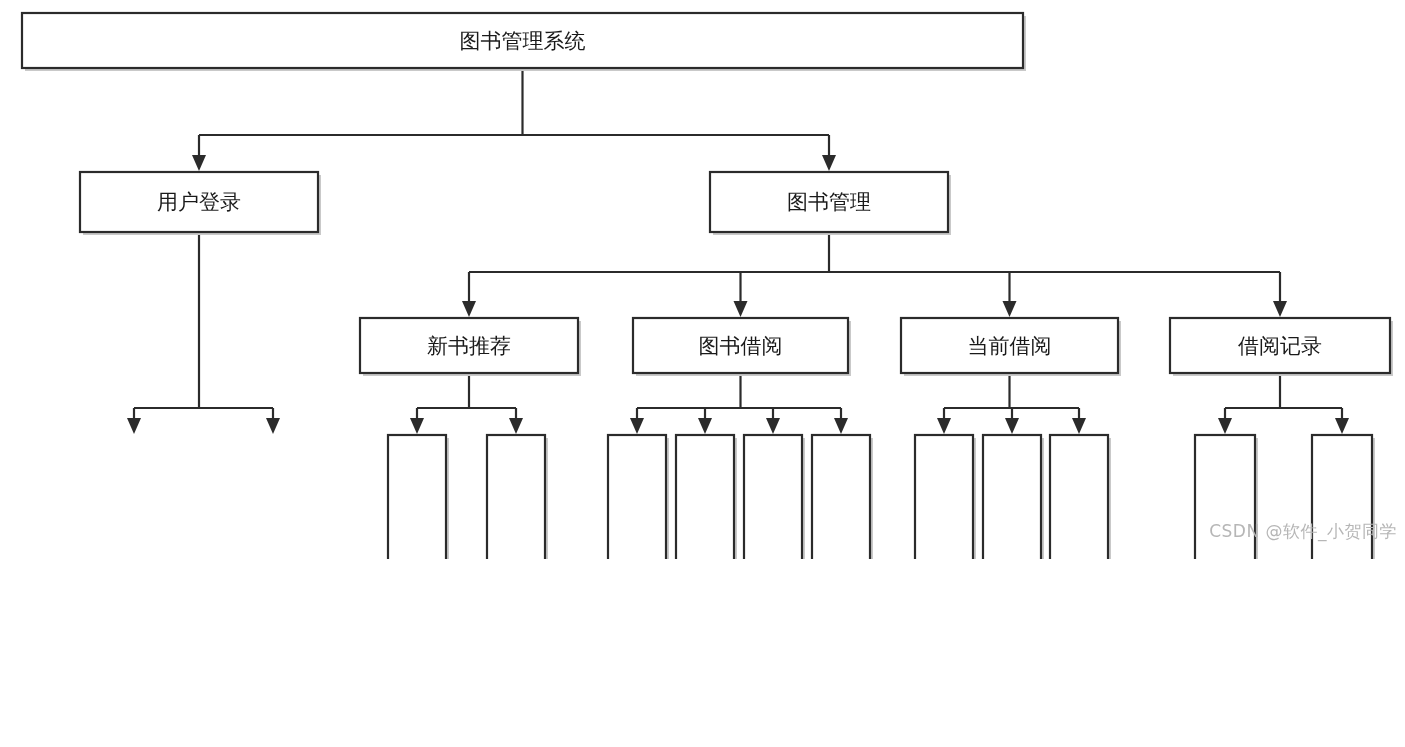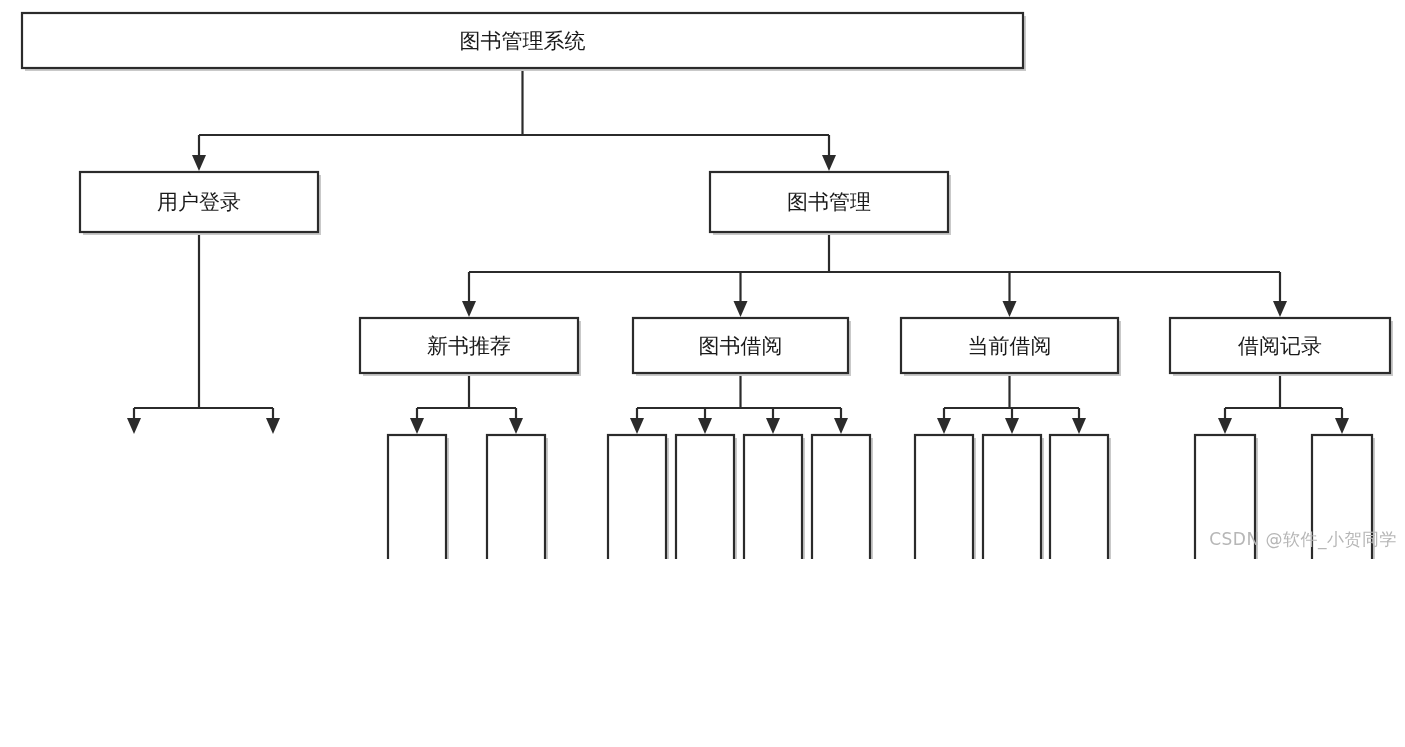--- a/index.html
+++ b/index.html
@@ -59,21 +59,21 @@
     letter-spacing: 1px;
     display: flex;
     align-items: flex-start;
     justify-content: center;
     white-space: nowrap;
     pointer-events: none;
   }
   .watermark {
     position: absolute;
     right: 8px;
-    bottom: 8px;
+    bottom: 16px;
     font-family: "DejaVu Sans", "Liberation Sans", sans-serif;
     font-size: 17px;
     color: #b6b6b6;
     letter-spacing: 0.5px;
     user-select: none;
   }
 </style>
 </head>
 <body>
 

